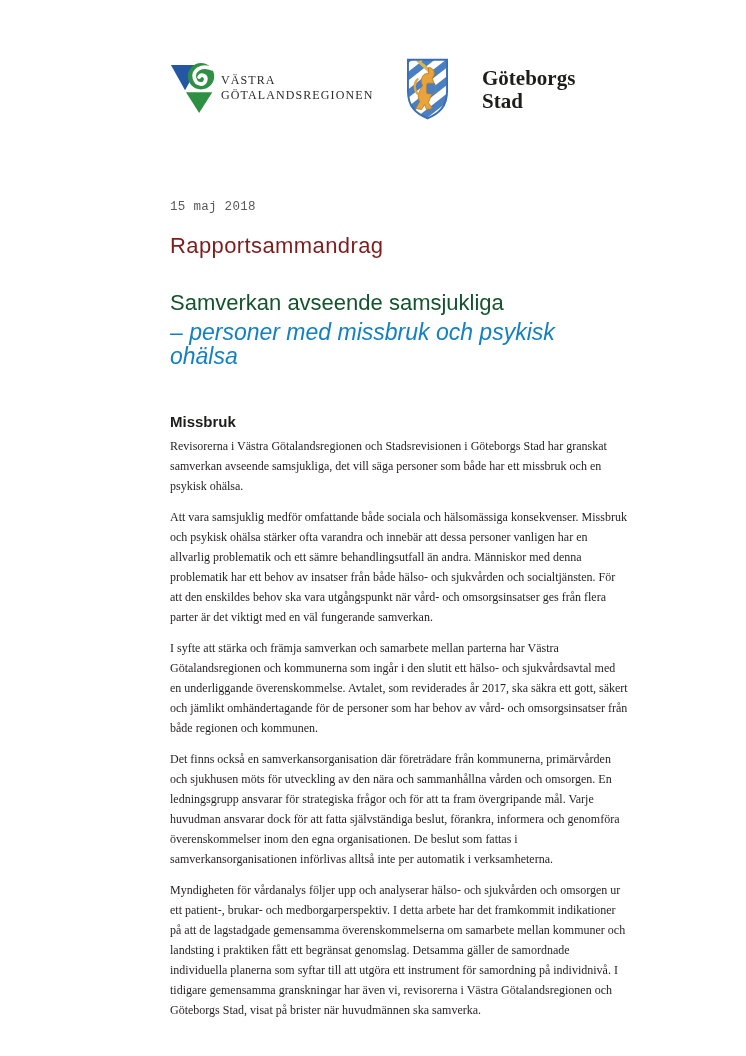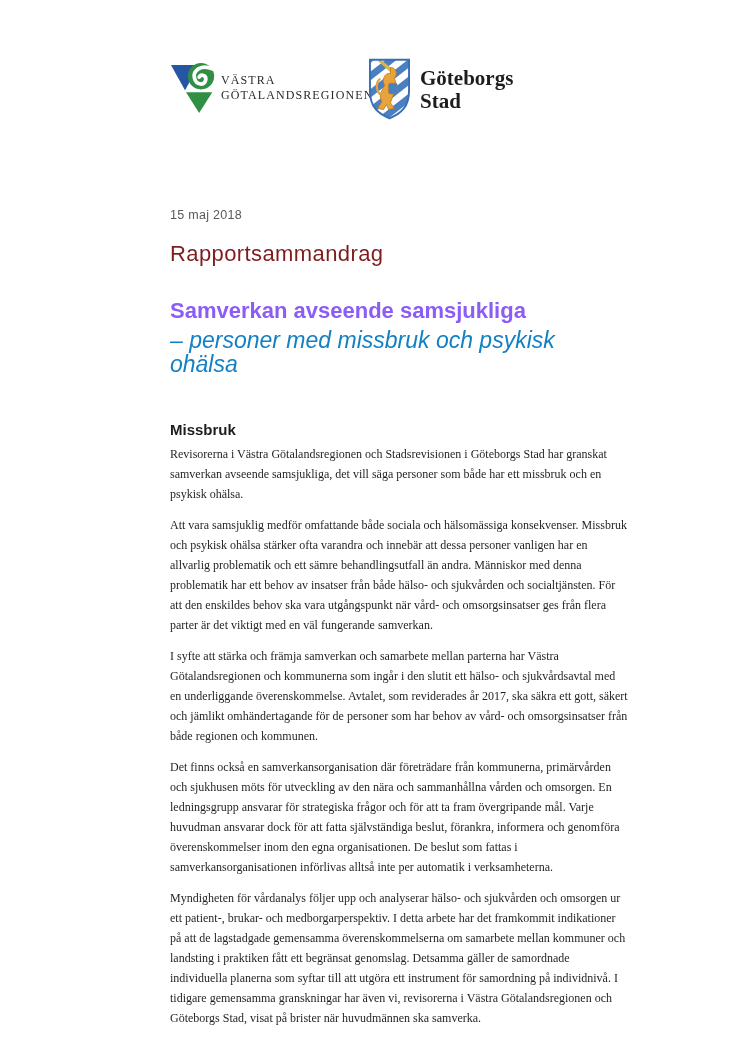--- a/index.html
+++ b/index.html
@@ -16,45 +16,46 @@
   .logo-vgr { position: absolute; left: 170px; top: 57px; display: flex; align-items: center; }
   .vgr-mark { width: 47px; height: 61px; display: block; }
   .vgr-wordmark {
     margin-left: 4px;
     font-family: "Liberation Serif", serif;
     font-size: 12px; line-height: 15px;
     letter-spacing: 1.1px;
     color: #2a2a2a;
     white-space: nowrap;
   }
-  .logo-gbg { position: absolute; left: 368px; top: 57px; display: flex; align-items: flex-start; }
+  .logo-gbg { position: absolute; left: 406px; top: 57px; display: flex; align-items: flex-start; gap: 24px; }
   .gbg-shield { width: 43px; height: 64px; display: block; }
   .gbg-wordmark {
     margin-left: 9px; margin-top: 10px;
     font-family: "Liberation Serif", serif;
     font-weight: 600;
     font-size: 21px; line-height: 23px;
     color: #1d1d1b;
     white-space: nowrap;
   }
 
   
   .content { position: absolute; left: 170px; top: 198px; width: 458px; }
   .date {
     font-size: 12.5px; color: #58595b;
     letter-spacing: 0.3px;
-    margin: 10px 0 19px 0;
+    margin: 2px 0 19px 0;
+    font-family: Liberation Mono, monospace;
   }
   .doc-type {
     font-size: 22px; font-weight: 400; color: #7f1d1d;
     letter-spacing: 0.4px;
     margin: 0 0 31px 0;
   }
   .title-main {
-    font-size: 22px; font-weight: 700; color: #8b5cf6;
+    font-size: 22px; font-weight: 400; color: #14532d;
     line-height: 26px; margin: 0;
   }
   .title-sub {
     font-size: 23px; font-style: italic; font-weight: 400; color: #1380c4;
     line-height: 24px; margin: 4px 0 0 0;
   }
   .section { margin-top: 45px; }
   .section-heading {
     font-size: 15px; font-weight: 700; color: #1d1d1b;
     margin: 0 0 6px 0;

